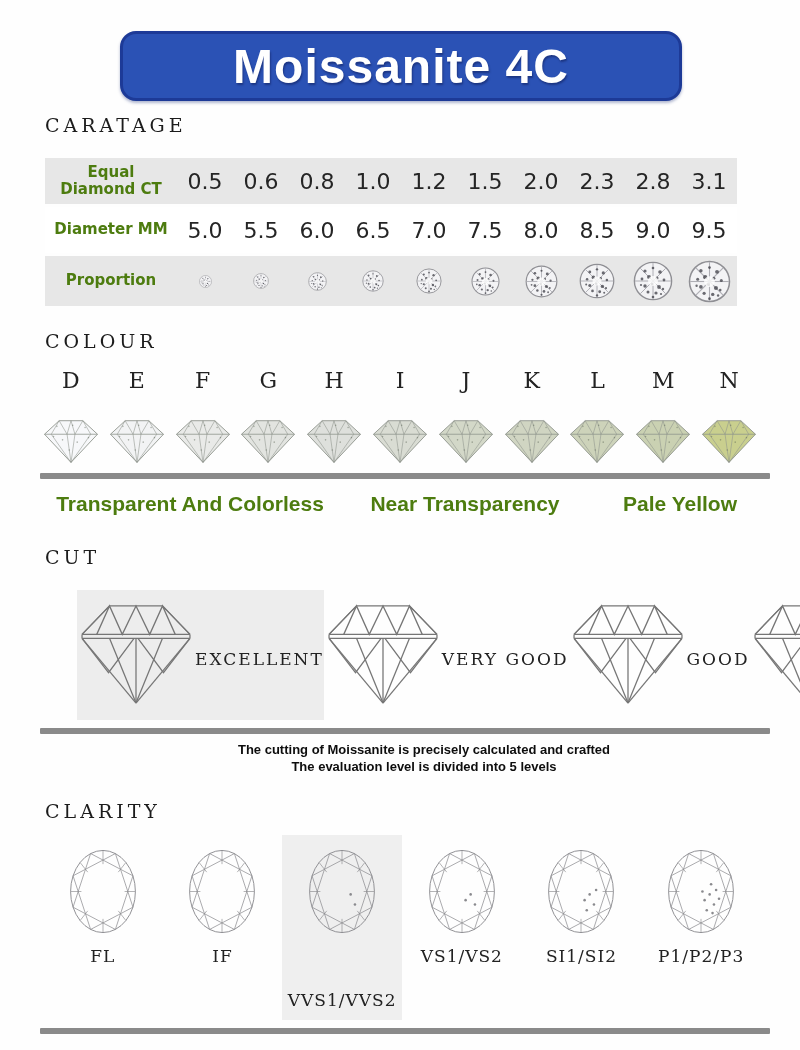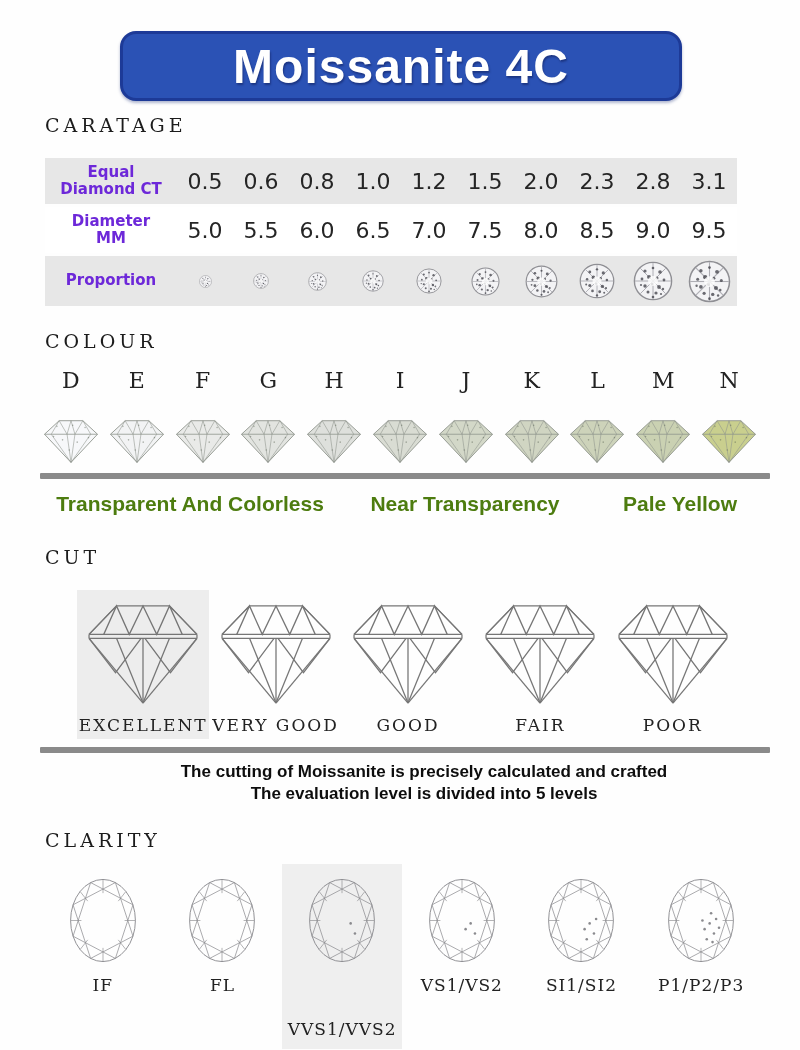--- a/index.html
+++ b/index.html
@@ -30,22 +30,22 @@
 
   
   .ctable{margin:22px 0 0 45px;width:692px;}
   .crow{
     display:grid;grid-template-columns:132px repeat(10,1fr);
     align-items:center;min-height:46px;margin-bottom:3px;
   }
   .crow.gray{background:#e7e7e7;}
   .crow.white{background:#ffffff;}
   .crow .rlabel{
-    font-weight:bold;font-size:15px;text-align:center;line-height:1.15;color:#6d28d9;
-    padding:4px 14px;
+    font-weight:bold;font-size:15px;text-align:center;line-height:1.15;color:#4d7c0f;
+    padding:4px 6px;
   }
   .crow .val{
     text-align:center;font-size:22px;color:#252525;
     font-family:"DejaVu Sans",sans-serif;
   }
   .crow .pcell{display:flex;align-items:center;justify-content:center;height:50px;}
 
   
   .letters{
     margin:16px 0 0 38px;width:724px;display:grid;grid-template-columns:repeat(11,1fr);
@@ -68,31 +68,31 @@
   .groups .g{
     text-align:center;font-weight:bold;font-size:21px;color:#4d7c0f;
     font-family:"Liberation Sans","DejaVu Sans",sans-serif;
   }
 
   
   .cutrow{
     margin:22px 0 0 77px;width:662px;display:grid;grid-template-columns:repeat(5,1fr);
   }
   .cutcell{
-    display:flex;flex-direction:column;align-items:center;
-    padding:12px 0 4px 0;
+    display:flex;flex-direction:row;align-items:center;
+    padding:12px 0 14px 0;
   }
   .cutcell.hl{background:#ededed;}
   .cutcell .clabel{
     margin-top:9px;font-size:17px;letter-spacing:2px;color:#222;
     font-family:"DejaVu Serif","Liberation Serif",serif;white-space:nowrap;
   }
   .note{margin-top:8px;width:800px;text-align:center;}
   .note div{
-    font-weight:bold;font-size:17px;line-height:1.3;color:#0d0d0d;
+    font-weight:bold;font-size:13px;line-height:1.3;color:#0d0d0d;
     font-family:"Liberation Sans","DejaVu Sans",sans-serif;
     padding-left:48px;
   }
 
   
   .clarrow{
     margin:13px 0 0 43px;width:718px;display:grid;grid-template-columns:repeat(6,1fr);
   }
   .clarcell{
     display:flex;flex-direction:column;align-items:center;padding:9px 0 10px 0;
@@ -855,21 +855,21 @@
         <line x1="91.6" y1="40.2" x2="67.2" y2="114.7" stroke-width="1"></line>
         <line x1="95.0" y1="62.0" x2="80.0" y2="62.0" stroke-width="0.9"></line>
         <line x1="81.8" y1="102.3" x2="71.2" y2="88.9" stroke-width="0.9"></line>
         <line x1="50.0" y1="119.0" x2="50.0" y2="100.0" stroke-width="0.9"></line>
         <line x1="18.2" y1="102.3" x2="28.8" y2="88.9" stroke-width="0.9"></line>
         <line x1="5.0" y1="62.0" x2="20.0" y2="62.0" stroke-width="0.9"></line>
         <line x1="18.2" y1="21.7" x2="28.8" y2="35.1" stroke-width="0.9"></line>
         <line x1="50.0" y1="5.0" x2="50.0" y2="24.0" stroke-width="0.9"></line>
         <line x1="81.8" y1="21.7" x2="71.2" y2="35.1" stroke-width="0.9"></line>
       </svg>
-      <div class="klabel">IF</div>
+      <div class="klabel">FL</div>
     </div>
     <div class="clarcell">
       <svg xmlns="http://www.w3.org/2000/svg" width="72" height="95" viewBox="0 0 100 124" fill="none" stroke="#8a8a8e" stroke-width="1.3">
         <ellipse cx="50" cy="62" rx="45" ry="57"></ellipse>
         <line x1="91.6" y1="83.8" x2="32.8" y2="114.7" stroke-width="1"></line>
         <line x1="67.2" y1="114.7" x2="8.4" y2="83.8" stroke-width="1"></line>
         <line x1="32.8" y1="114.7" x2="8.4" y2="40.2" stroke-width="1"></line>
         <line x1="8.4" y1="83.8" x2="32.8" y2="9.3" stroke-width="1"></line>
         <line x1="8.4" y1="40.2" x2="67.2" y2="9.3" stroke-width="1"></line>
         <line x1="32.8" y1="9.3" x2="91.6" y2="40.2" stroke-width="1"></line>
@@ -877,21 +877,21 @@
         <line x1="91.6" y1="40.2" x2="67.2" y2="114.7" stroke-width="1"></line>
         <line x1="95.0" y1="62.0" x2="80.0" y2="62.0" stroke-width="0.9"></line>
         <line x1="81.8" y1="102.3" x2="71.2" y2="88.9" stroke-width="0.9"></line>
         <line x1="50.0" y1="119.0" x2="50.0" y2="100.0" stroke-width="0.9"></line>
         <line x1="18.2" y1="102.3" x2="28.8" y2="88.9" stroke-width="0.9"></line>
         <line x1="5.0" y1="62.0" x2="20.0" y2="62.0" stroke-width="0.9"></line>
         <line x1="18.2" y1="21.7" x2="28.8" y2="35.1" stroke-width="0.9"></line>
         <line x1="50.0" y1="5.0" x2="50.0" y2="24.0" stroke-width="0.9"></line>
         <line x1="81.8" y1="21.7" x2="71.2" y2="35.1" stroke-width="0.9"></line>
       </svg>
-      <div class="klabel">FL</div>
+      <div class="klabel">IF</div>
     </div>
     <div class="clarcell hl">
       <svg xmlns="http://www.w3.org/2000/svg" width="72" height="95" viewBox="0 0 100 124" fill="none" stroke="#8a8a8e" stroke-width="1.3">
         <ellipse cx="50" cy="62" rx="45" ry="57"></ellipse>
         <line x1="91.6" y1="83.8" x2="32.8" y2="114.7" stroke-width="1"></line>
         <line x1="67.2" y1="114.7" x2="8.4" y2="83.8" stroke-width="1"></line>
         <line x1="32.8" y1="114.7" x2="8.4" y2="40.2" stroke-width="1"></line>
         <line x1="8.4" y1="83.8" x2="32.8" y2="9.3" stroke-width="1"></line>
         <line x1="8.4" y1="40.2" x2="67.2" y2="9.3" stroke-width="1"></line>
         <line x1="32.8" y1="9.3" x2="91.6" y2="40.2" stroke-width="1"></line>

